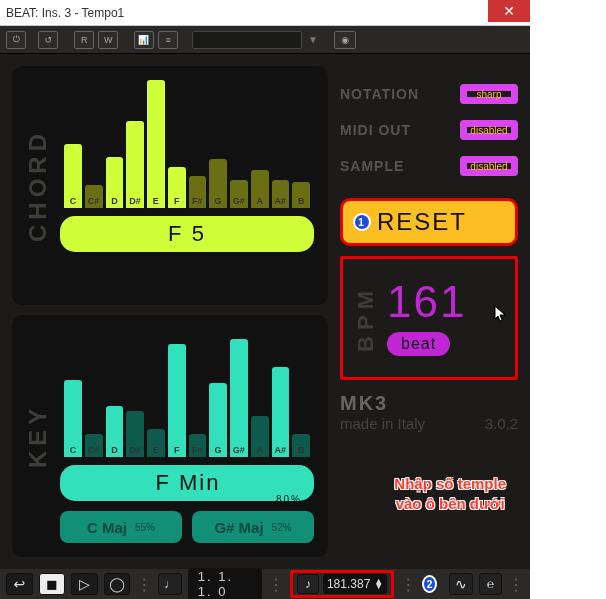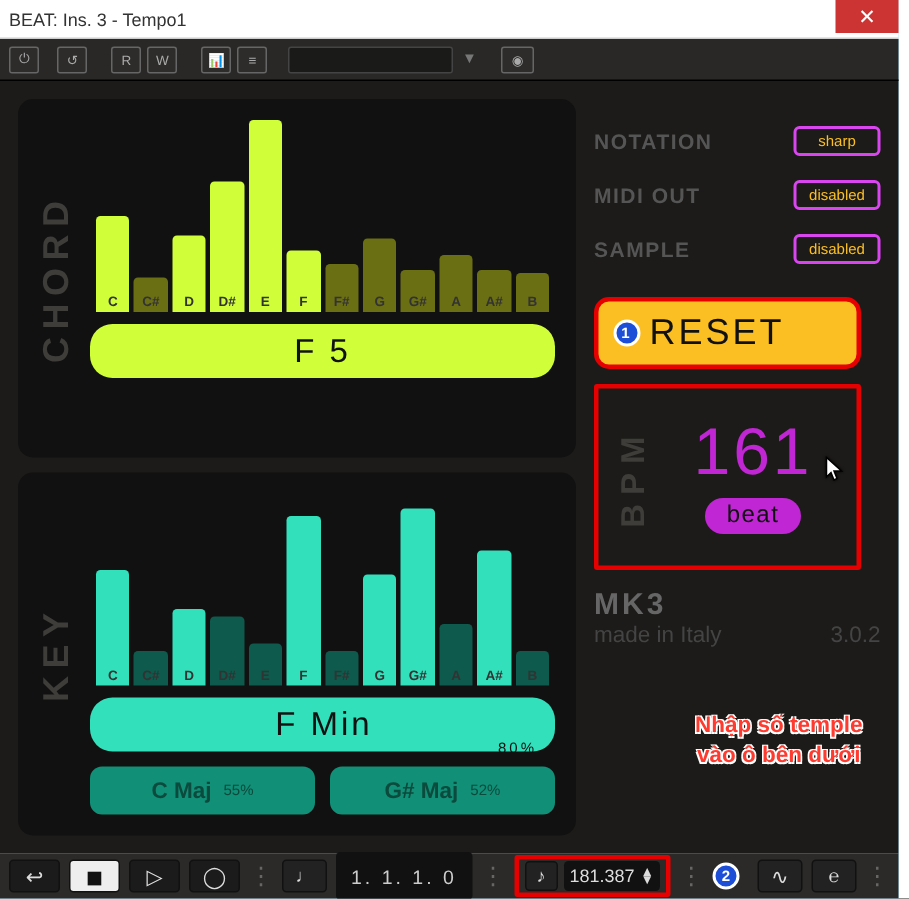--- a/index.html
+++ b/index.html
@@ -1,43 +1,43 @@
 <!DOCTYPE html>
 <html><head>
 <meta charset="utf-8">
 <style>
   * { box-sizing: border-box; margin: 0; padding: 0; font-family: Arial, Helvetica, sans-serif; -webkit-font-smoothing: antialiased; }
   body { background: #fff; }
-  .window { width: 599px; height: 599px; background: #7dd3fc; position: relative; }
+  .window { width: 530px; height: 599px; background: #14b8a6; position: relative; }
   .titlebar { height: 26px; background: #fff; display: flex; align-items: center; padding-left: 6px; border-bottom: 1px solid #ccc; }
   .titlebar-text { font-size: 12px; color: #333; }
   .titlebar-close { position:absolute; right:0; top:0; width:42px; height:22px; background:#c33; color:#fff; display:flex; align-items:center; justify-content:center; font-size:14px;}
   .toolbar { height: 28px; background: #292826; display: flex; align-items: center; gap: 4px; padding: 0 6px; border-bottom: 1px solid #000; }
   .toolbtn { width: 20px; height: 18px; border: 1px solid #666; border-radius:2px; background: #2d2c2a; color:#aaa; display:flex; align-items:center; justify-content:center; font-size:9px; letter-spacing:-0.5px;}
   .canvas { background: #1c1b19; width: 100%; height: 515px; padding: 12px; position: relative; display:flex; gap:12px;}
   .leftcol { display:flex; flex-direction:column; gap:10px; width:372px;}
   .panel { background: #111; border-radius: 10px; padding: 14px 14px 14px 12px; position:relative; flex:1; display:flex;}
   .vlabel { writing-mode: vertical-rl; transform: rotate(180deg); color:#3e3d3a; font-size:24px; font-weight:700; letter-spacing:5px; margin-right:8px; text-align:center;}
   .inner { flex:1; display:flex; flex-direction:column;}
   .bars { display:flex; align-items:flex-end; height:128px; gap:3px; padding:0 4px;}
   .bar { flex:1; border-radius:3px 3px 0 0; display:flex; align-items:flex-end; justify-content:center; font-size:9px; font-weight:600; padding-bottom:2px; color:#333; min-width:0;}
   .disp { background: rgba(255,255,255,0.05); border-radius:15px; margin-top:8px; height:36px; display:flex; align-items:center; justify-content:center; font-size:22px; font-weight:400; color:#d0ff3a; letter-spacing:2px;}
   .disp.teal { color:#33e0bc; justify-content:space-between; padding:0 12px;}
   .subrow { display:flex; gap:10px; margin-top:10px;}
   .subbtn { flex:1; background:#118f77; border-radius:8px; height:32px; display:flex; align-items:center; justify-content:center; color:#0b4a3d; font-size:15px; font-weight:600; gap:8px;}
   .subbtn .pct{ font-size:10px; font-weight:400;}
   .rightcol { flex:1; display:flex; flex-direction:column; padding-top:10px;}
   .optrow { display:flex; align-items:center; justify-content:space-between; height:36px;}
   .optlabel { color:#555; font-size:14px; font-weight:600; letter-spacing:1px;}
-  .optbtn { border:2px solid #d946ef; color:#fbbf24; border-radius:4px; font-size:10px; width:58px; height:20px; display:flex; align-items:center; justify-content:center;}
+  .optbtn { border:7px solid #d946ef; color:#fbbf24; border-radius:4px; font-size:10px; width:58px; height:20px; display:flex; align-items:center; justify-content:center;}
   .reset { background:#fbbf24; border-radius:10px; height:48px; margin-top:14px; display:flex; align-items:center; color:#111; font-size:24px; letter-spacing:2px; font-weight:400; padding-left:10px; position:relative; border:3px solid #e60000; width:178px;}
   .circ { width:18px; height:18px; border-radius:50%; background:#1d4ed8; color:#fff; font-size:10px; font-weight:700; display:flex; align-items:center; justify-content:center; margin-right:6px; border:2px solid #fff;}
   .bpmbox { border:3px solid #e60000; border-radius:2px; margin-top:10px; padding:12px 10px; display:flex; align-items:center; width:178px; height:124px;}
   .bpmlabel{ writing-mode: vertical-rl; transform: rotate(180deg); color:#3e3d3a; font-size:22px; font-weight:700; letter-spacing:6px; margin-right:8px;}
-  .bpmcontent{ flex:1; text-align:center;}
+  .bpmcontent{ flex:1; }
   .bpmval{ color:#c026d3; font-size:44px; font-weight:400; letter-spacing:2px; line-height:1; position:relative;}
   .beat{ background:#c026d3; color:#111; border-radius:12px; padding:3px 14px; font-size:16px; display:inline-block; margin-top:8px; letter-spacing:1px;}
   .hornet{ margin-top:14px; color:#555; }
   .hornet .h1{ font-size:20px; font-weight:700; letter-spacing:2px;}
   .hornet .h2{ font-size:20px; font-weight:700; letter-spacing:2px; color:#666; margin-top:-2px;}
   .hornet .foot{ display:flex; justify-content:space-between; font-size:15px; color:#444; margin-top:0;}
   .anno{ position:absolute; right:24px; top:420px; color:#ff3b30; font-size:15px; font-weight:700; text-align:center; line-height:1.3; text-shadow:1px 1px 0 #fff, -1px -1px 0 #fff, 1px -1px 0 #fff, -1px 1px 0 #fff;}
   .transport { height:30px; background:#2b2a28; display:flex; align-items:center; gap:6px; padding:0 6px; position:relative;}
   .tbtn{ width:30px; height:22px; border:1px solid #111; background:#222; border-radius:3px; color:#ddd; display:flex; align-items:center; justify-content:center; font-size:12px;}
   .tbtn2{ width:34px; height:22px; border:1px solid #111; background:#1b1b1b; border-radius:3px; color:#ddd; display:flex; align-items:center; justify-content:center; font-size:14px;}

